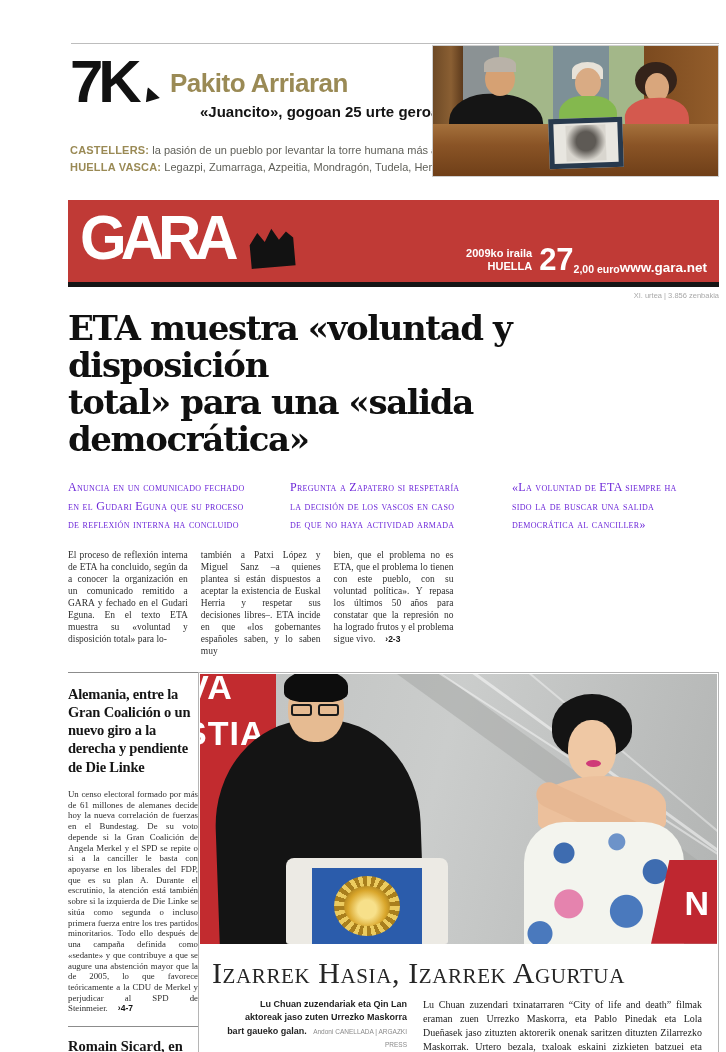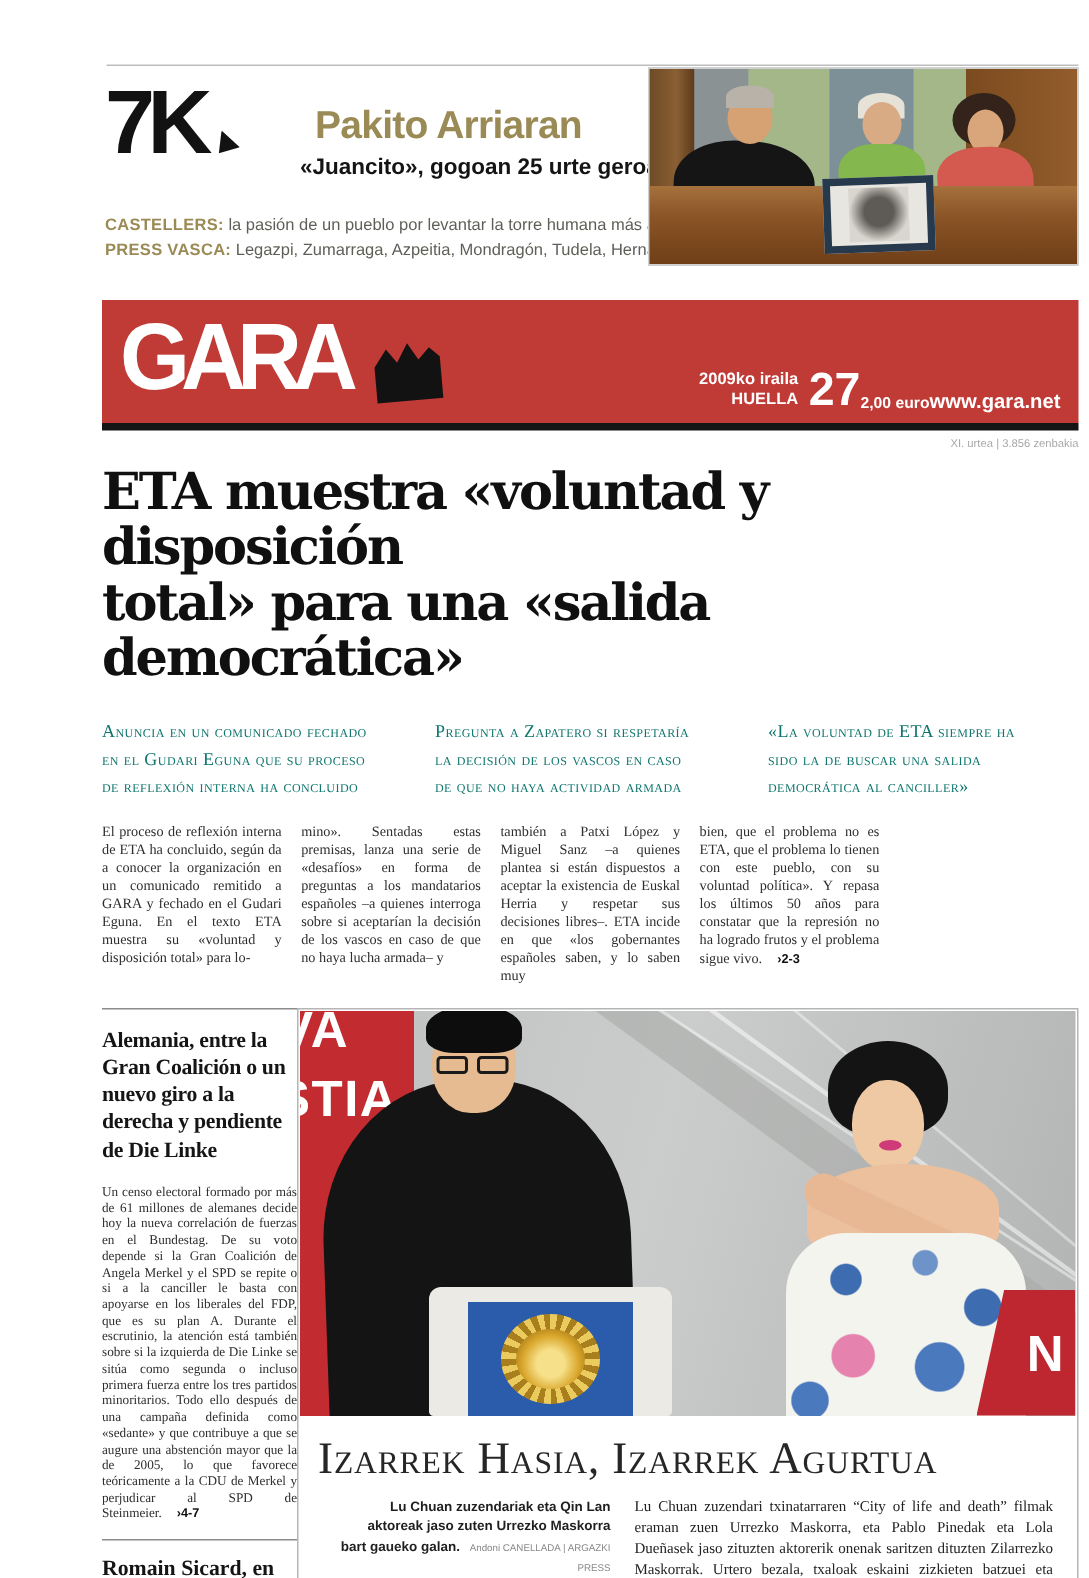--- a/index.html
+++ b/index.html
@@ -11,21 +11,21 @@
   }
   .top-rule { margin:43px 7px 0 50px; border-top:1px solid #bdbdbd; }
 
   
   .promo { position:relative; margin:0 7px 0 47px; height:156px; }
   .logo7k { position:absolute; left:2px; top:8px; font-size:60px; font-weight:bold;
             letter-spacing:-5px; line-height:1; color:#121212; display:flex; align-items:flex-end; }
   .arrow7k { display:inline-block; width:15px; height:15px; background:#121212;
              clip-path:polygon(0 0, 100% 45%, 20% 100%); margin:0 0 8px 8px; transform:rotate(18deg); }
   .promo-text { position:absolute; left:102px; top:24px; }
-  .promo-title { font-size:26px; font-weight:bold; letter-spacing:-0.5px; color:#9a8a55;margin-left:40px; }
+  .promo-title { font-size:26px; font-weight:bold; letter-spacing:-0.5px; color:#9a8a55; }
   .promo-subrow { margin-top:4px; white-space:nowrap; }
   .promo-subtitle { font-size:15px; font-weight:bold; color:#141414;margin-left:30px; }
   .promo-credit { font-size:6.5px; color:#8d8d8d; margin-left:12px; }
   .kickers { position:absolute; left:2px; top:98px; font-size:11px; line-height:17px; }
   .kicker-label { font-weight:bold; color:#9a8a55; letter-spacing:0.2px; }
   .kicker-text { color:#5f5f58; }
 
   
   .family-photo { position:absolute; right:0; top:1px; width:287px; height:132px;
                   border:1px solid #cfcfcf; background:#98a5a2; overflow:hidden; }
@@ -62,21 +62,21 @@
   .price { margin-top:auto; font-size:10.5px; font-weight:bold; }
   .site { font-size:13.5px; font-weight:bold; margin-top:18px; }
   .black-bar { margin:0 7px 0 47px; height:5px; background:#151515; }
   .issue-line { margin:4px 7px 0 0; text-align:right; font-size:7.5px; color:#a9a9a9; }
 
   
   .headline { margin:10px 7px 0 47px; font-family:"DejaVu Serif", serif; font-weight:bold;
               font-size:34px; line-height:1.09; letter-spacing:-1.4px; color:#101010; white-space:pre-line; }
   .subheads { margin:20px 7px 0 47px; display:grid; grid-template-columns:206px 206px 1fr; column-gap:16px;
               font-family:"Liberation Serif", serif; font-variant:small-caps; font-size:12px;
-              line-height:1.55; letter-spacing:0.3px; color:#0f766e; white-space:pre-line; }
+              line-height:1.55; letter-spacing:0.3px; color:#6d28d9; white-space:pre-line; }
   .bodycols { margin:16px 7px 0 47px; display:grid; grid-template-columns:repeat(5,1fr); column-gap:13px;
               font-family:"Liberation Serif", serif; font-size:9.5px; line-height:1.26;
               text-align:justify; color:#2e2e2e; }
   .pref { font-family:"Liberation Sans", sans-serif; font-weight:bold; font-size:8.5px;
           color:#111; margin-left:10px; white-space:nowrap; }
 
   
   .lower { margin:14px 7px 0 47px; display:flex; }
   .sidebar { flex:0 0 130px; }
   .sb-rule { border-top:1px solid #8c8c8c; margin-bottom:12px; }
@@ -158,21 +158,21 @@
         <span class="promo-subtitle">«Juancito», gogoan 25 urte geroago</span>
         <span class="promo-credit">Argazkia: Conny BEYREUTHER</span>
       </div>
     </div>
     <div class="kickers">
       <div>
         <span class="kicker-label">CASTELLERS:</span>
         <span class="kicker-text">la pasión de un pueblo por levantar la torre humana más alta posible</span>
       </div>
       <div>
-        <span class="kicker-label">PRESS VASCA:</span>
+        <span class="kicker-label">HUELLA VASCA:</span>
         <span class="kicker-text">Legazpi, Zumarraga, Azpeitia, Mondragón, Tudela, Hernani... pero en Filipinas</span>
       </div>
     </div>
     <div class="family-photo">
       <div class="fp-doorleft"></div>
       <div class="fp-doorframe"></div>
       <div class="fp-wall"></div>
       <div class="fp-innerdoor"></div>
       <div class="fp-woodright"></div>
       <div class="fp-man-shirt"></div>
@@ -221,21 +221,20 @@
     <p>Pregunta a Zapatero si respetaría
 la decisión de los vascos en caso
 de que no haya actividad armada</p>
     <p>«La voluntad de ETA siempre ha
 sido la de buscar una salida
 democrática al canciller»</p>
   </div>
 
   <div class="bodycols">
     <p>El proceso de reflexión interna de ETA ha concluido, según da a conocer la organización en un comunicado remitido a GARA y fechado en el Gudari Eguna. En el texto ETA muestra su «voluntad y disposición total» para lo-</p>
-    <p>mino». Sentadas estas premisas, lanza una serie de «desafíos» en forma de preguntas a los mandatarios españoles –a quienes interroga sobre si aceptarían la decisión de los vascos en caso de que no haya lucha armada– y</p>
     <p>también a Patxi López y Miguel Sanz –a quienes plantea si están dispuestos a aceptar la existencia de Euskal Herria y respetar sus decisiones libres–. ETA incide en que «los gobernantes españoles saben, y lo saben muy</p>
     <p><span>bien, que el problema no es ETA, que el problema lo tienen con este pueblo, con su voluntad política». Y repasa los últimos 50 años para constatar que la represión no ha logrado frutos y el problema sigue vivo.</span><b class="pref">›2-3</b></p>
   </div>
 
   <div class="lower">
     <aside class="sidebar">
       <div class="sb-rule"></div>
       <h2 class="sb-headline">Alemania, entre la Gran Coalición o un nuevo giro a la derecha y pendiente de Die Linke</h2>
       <p class="sb-body"><span>Un censo electoral formado por más de 61 millones de alemanes decide hoy la nueva correlación de fuerzas en el Bundestag. De su voto depende si la Gran Coalición de Angela Merkel y el SPD se repite o si a la canciller le basta con apoyarse en los liberales del FDP, que es su plan A. Durante el escrutinio, la atención está también sobre si la izquierda de Die Linke se sitúa como segunda o incluso primera fuerza entre los tres partidos minoritarios. Todo ello después de una campaña definida como «sedante» y que contribuye a que se augure una abstención mayor que la de 2005, lo que favorece teóricamente a la CDU de Merkel y perjudicar al SPD de Steinmeier.</span><b class="pref">›4-7</b></p>
       <div class="sb-rule2"></div>

